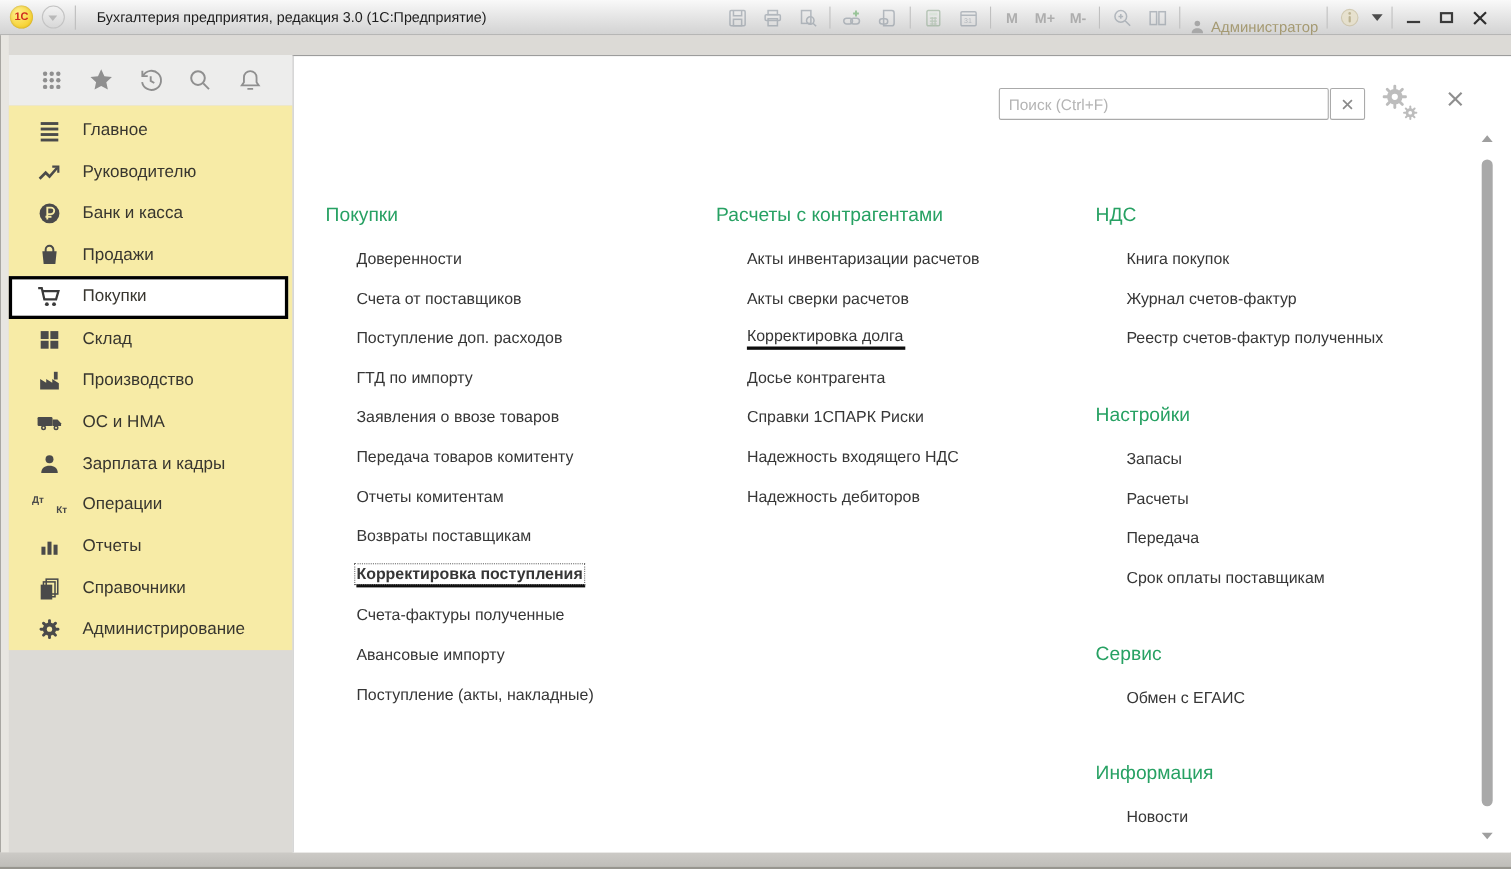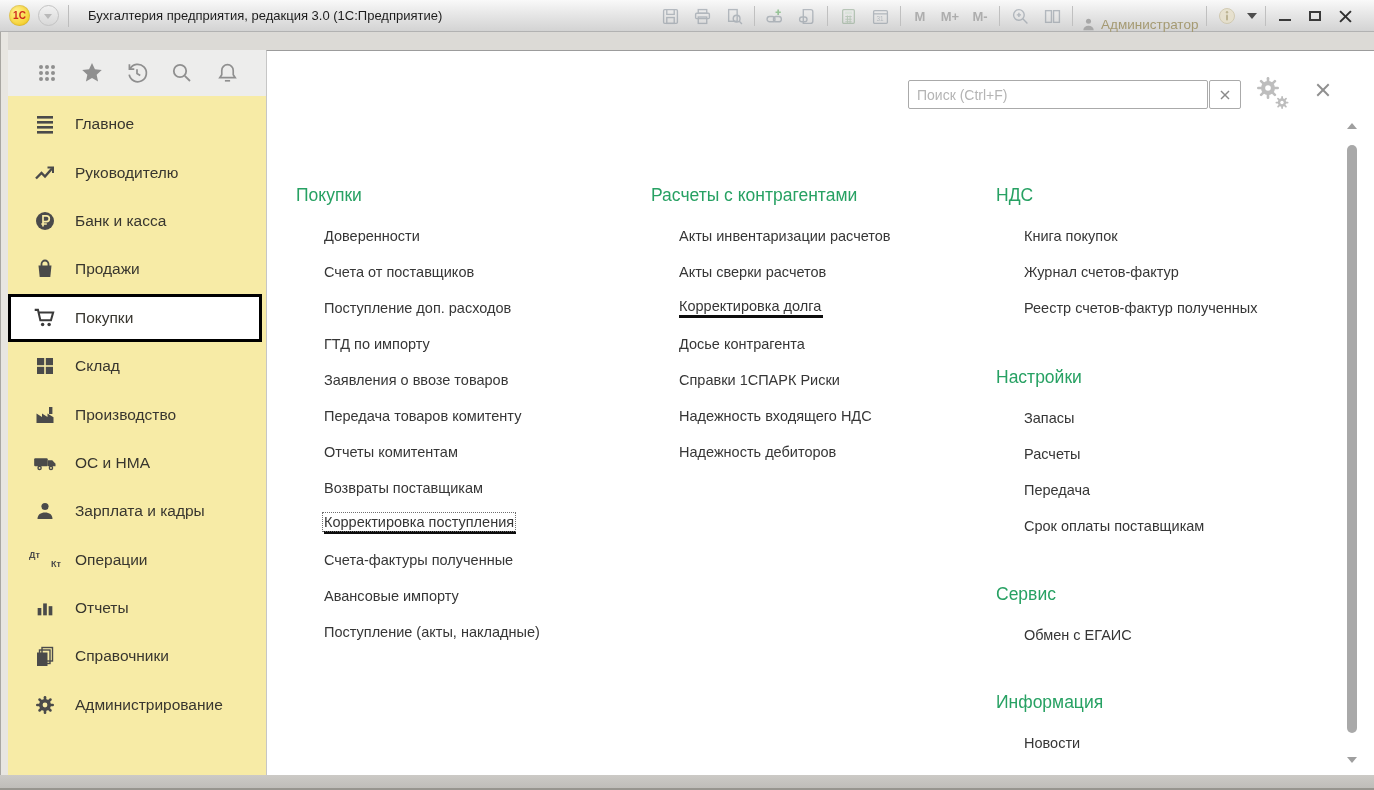--- a/index.html
+++ b/index.html
@@ -41,21 +41,21 @@
   .frame-right { position:absolute; left:1366px; top:50px; width:8px; height:725px;
     background:linear-gradient(to left,#a9a7a2 0, #a9a7a2 1px, #e8e6e1 1px); }
   .frame-bottom { position:absolute; left:0; top:775px; width:100%; height:15px;
     background:linear-gradient(#cccac6,#bfbdb9); border-bottom:2px solid #97958f; }
 
   
   .side-icons { position:absolute; left:8px; top:50px; width:258px; height:46px; background:#ededec;
     display:flex; align-items:center; justify-content:space-between; padding:0 26px; }
   .side-ico { width:26px; height:26px; display:flex; align-items:center; justify-content:center; }
 
-  .sidebar { position:absolute; left:8px; top:96px; width:258px; height:679px; background:#f7eba6;
+  .sidebar { position:absolute; left:8px; top:96px; width:258px; height:495px; background:#f7eba6;
     display:flex; flex-direction:column; padding-top:4px; }
   .sb-item { height:48.4px; display:flex; align-items:center; padding-left:24px; gap:17px; cursor:pointer; }
   .sb-item .sb-ic { width:26px; height:26px; display:flex; align-items:center; justify-content:center; flex:none; }
   .sb-item .sb-label { font-size:15.5px; color:#38362f; white-space:nowrap; }
   .sb-item.selected { background:#fff; border:3px solid #000; margin-right:4px; padding-left:21px; }
   .dtkt { font-size:9px; font-weight:bold; color:#4a4a4a; line-height:9px; text-align:left; }
   .dtkt .kt { margin-left:22px; }
 
   
   .panel { position:absolute; left:266px; top:50px; width:1201px; height:725px; background:#fff;
@@ -68,21 +68,21 @@
   .search-clear { position:absolute; left:942px; top:29px; width:32px; height:29px; border:1px solid #aaa;
     border-radius:2px; background:#fff; display:flex; align-items:center; justify-content:center; cursor:pointer; }
   .gears-btn { position:absolute; left:986px; top:25px; width:40px; height:36px; cursor:pointer; }
   .panel-close { position:absolute; left:1048px; top:31px; width:20px; height:20px; cursor:pointer; }
 
   .menu-col { position:absolute; width:340px; }
   .grp-header { height:45px; display:flex; align-items:center; font-size:17.5px; color:#27a163; }
   .menu-item { height:36px; display:flex; align-items:center; padding-left:28px; }
   .menu-link { font-size:14.5px; color:#363636; cursor:pointer; white-space:nowrap; }
   .menu-link.bold-underline { display:inline-block; border-bottom:3px solid #0d0d0d; padding:0 2px 1px 0; }
-  .menu-link .focus-box { outline:1px dotted #6e6e6e; outline-offset:1px; }
+  .menu-link .focus-box { outline:1px dotted #6e6e6e; outline-offset:1px;font-weight:bold; }
 
   
   .scrollbar { position:absolute; left:1078px; top:66px; width:14px; height:648px; }
   .sb-arrow-up { position:absolute; left:2px; top:6px; width:0; height:0;
     border-left:5px solid transparent; border-right:5px solid transparent; border-bottom:6px solid #9f9f9f; }
   .sb-thumb { position:absolute; left:2px; top:28px; width:10px; height:588px; background:#a9a9a9; border-radius:5px; }
   .sb-arrow-down { position:absolute; left:2px; bottom:2px; width:0; height:0;
     border-left:5px solid transparent; border-right:5px solid transparent; border-top:6px solid #9f9f9f; }
 </style>
 </head>

